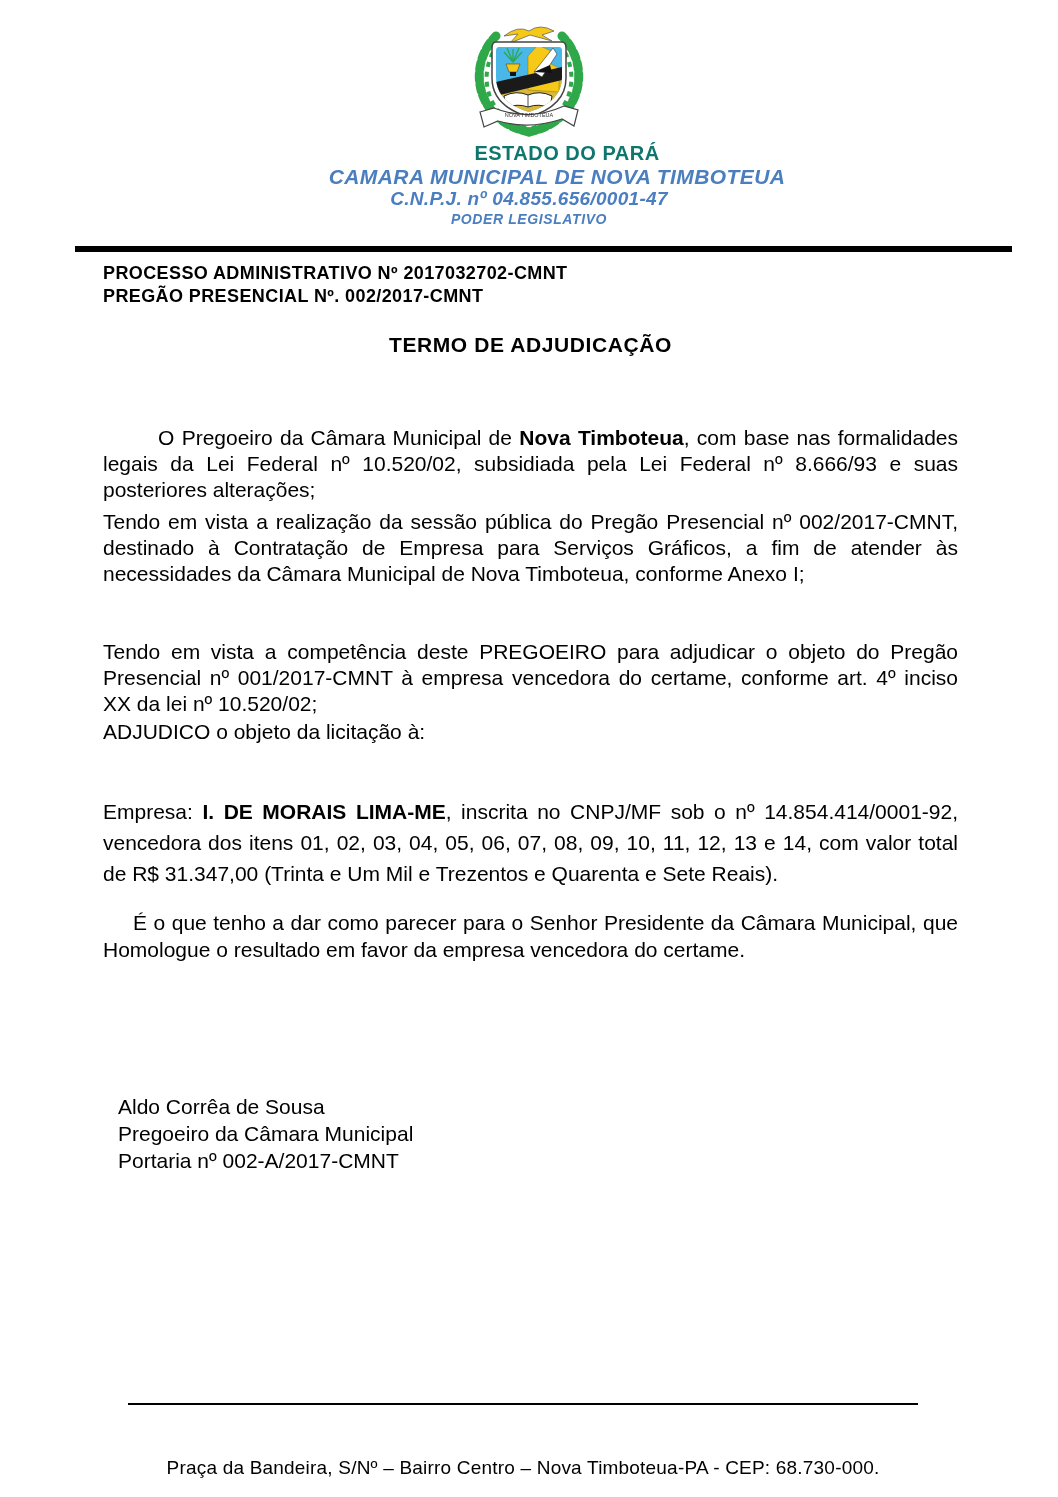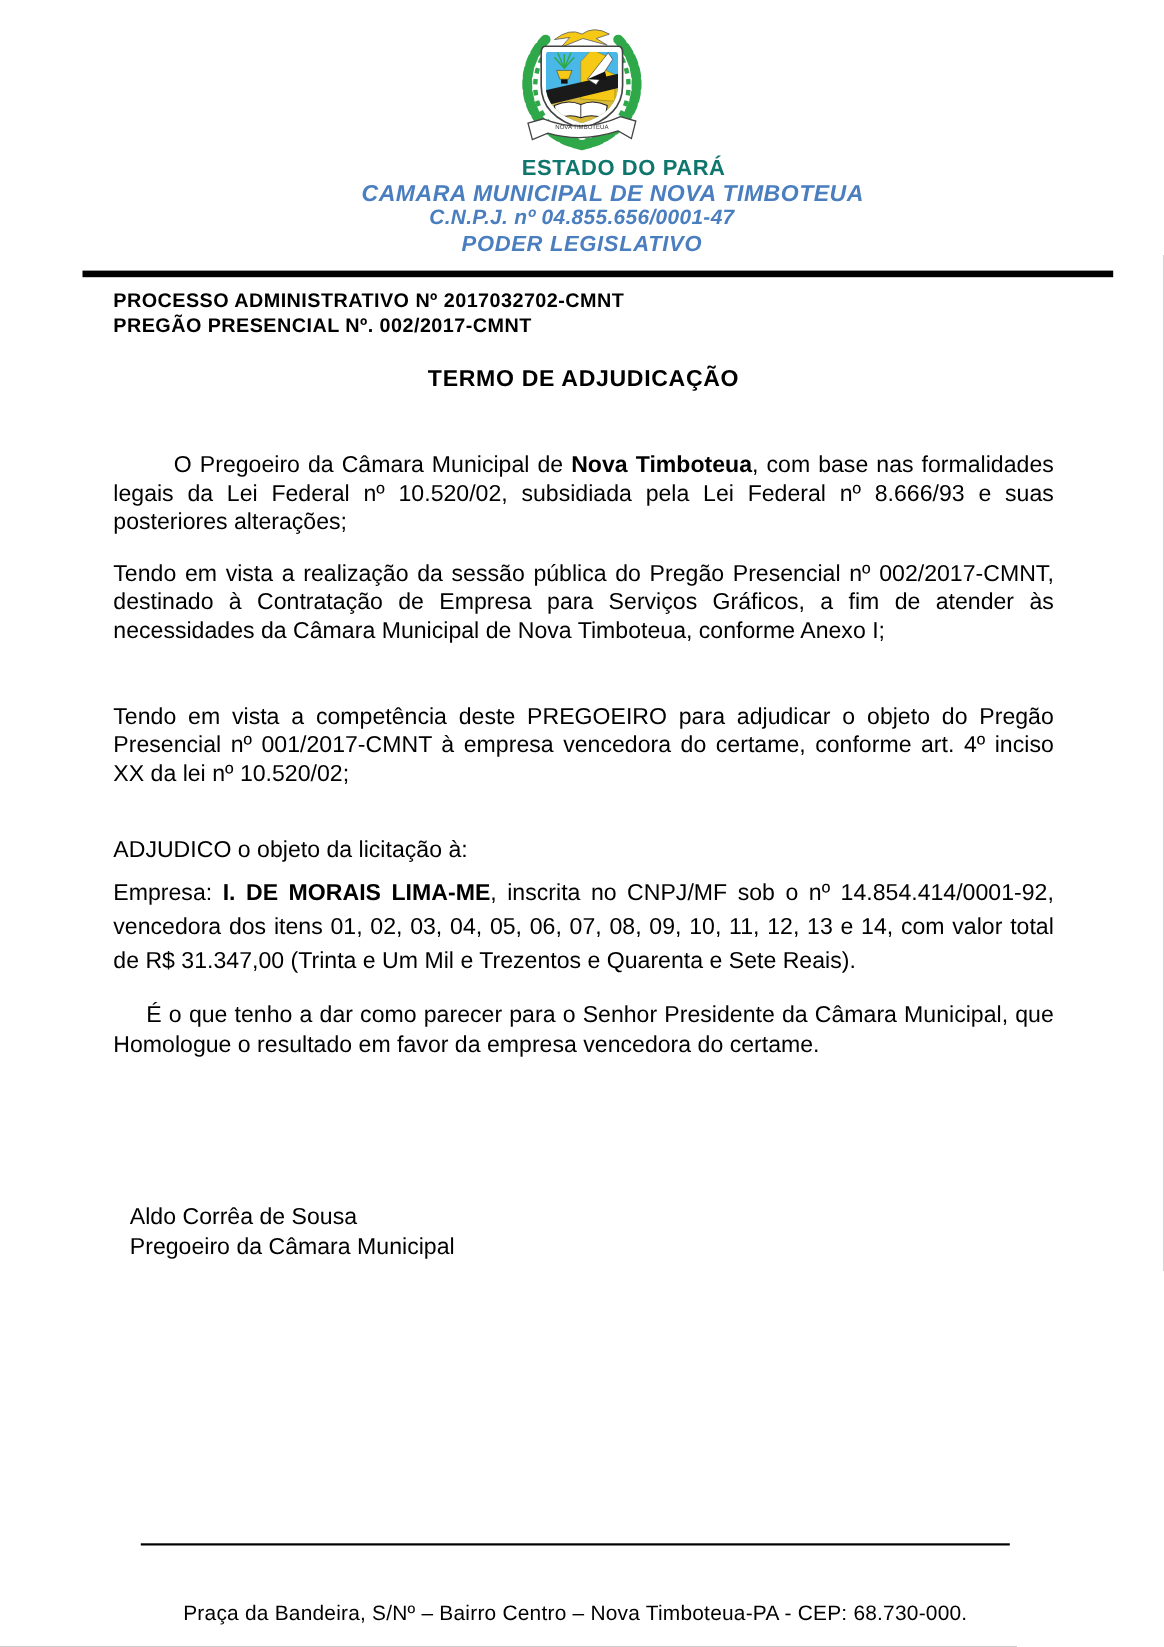--- a/index.html
+++ b/index.html
@@ -11,32 +11,32 @@
     font-family:"Liberation Sans", sans-serif;
     color:#000;
     overflow:hidden;
   }
   
   .crest{position:absolute;top:20px;left:50%;transform:translateX(-50%);}
   .hdr-line{position:absolute;left:0;width:100%;text-align:center;white-space:nowrap;}
   .hdr-state{top:142px;font-size:20px;font-weight:bold;letter-spacing:.5px;color:#0f766e;padding-left:38px;}
   .hdr-org  {top:165px;font-size:21px;font-weight:bold;font-style:italic;color:#4a7ebf;letter-spacing:.4px;padding-left:28px;}
   .hdr-cnpj {top:188px;font-size:19px;font-weight:bold;font-style:italic;color:#4a7ebf;letter-spacing:.3px;}
-  .hdr-branch{top:211px;font-size:20px;font-weight:bold;font-style:italic;color:#4a7ebf;letter-spacing:.6px;}
+  .hdr-branch{top:211px;font-size:14px;font-weight:bold;font-style:italic;color:#4a7ebf;letter-spacing:.6px;}
   .hdr-rule{position:absolute;top:246px;left:75px;width:937px;height:6px;background:#000;}
   
   .process{position:absolute;top:262px;left:103px;font-size:18px;font-weight:bold;line-height:23px;letter-spacing:.4px;}
   
   .doc-title{position:absolute;top:333px;left:103px;width:855px;text-align:center;font-size:21px;font-weight:bold;letter-spacing:.6px;}
   
   .para{position:absolute;left:103px;width:855px;font-size:21px;line-height:26px;text-align:justify;}
-  .p1{top:389px;text-indent:55px;}
+  .p1{top:404px;text-indent:55px;}
   .p2{top:488px;}
   .p3{top:618px;}
-  .p4{top:739px;text-align:left;}
+  .p4{top:698px;text-align:left;}
   .p5{top:775px;line-height:31px;}
   .p6{top:888px;line-height:27px;text-indent:30px;}
   .b{font-weight:bold;}
   
   .date-line{position:absolute;top:1006px;left:103px;width:855px;text-align:right;font-size:21px;}
   .signature{position:absolute;top:1093px;left:118px;width:855px;font-size:21px;line-height:27px;}
   
   .footer-rule{position:absolute;top:1403px;left:128px;width:790px;border-top:2px solid #000;}
   .footer-text{position:absolute;top:1409px;left:128px;width:790px;text-align:center;font-size:19px;letter-spacing:.2px;margin-top:48px;}
 </style>
@@ -116,18 +116,19 @@
   <p class="para p4">ADJUDICO o objeto da licitação à:</p>
 
   <p class="para p5"><span>Empresa: </span><span class="b">I. DE MORAIS LIMA-ME</span><span>, inscrita no CNPJ/MF sob o nº 14.854.414/0001-92, vencedora dos itens 01, 02, 03, 04, 05, 06, 07, 08, 09, 10, 11, 12, 13 e 14, com valor total de R$ 31.347,00 (Trinta e Um Mil e Trezentos e Quarenta e Sete Reais).</span></p>
 
   <p class="para p6">É o que tenho a dar como parecer para o Senhor Presidente da Câmara Municipal, que Homologue o resultado em favor da empresa vencedora do certame.</p>
 
 
   <div class="signature">
     <div>Aldo Corrêa de Sousa</div>
     <div>Pregoeiro da Câmara Municipal</div>
+    <div>Portaria nº 002-A/2017-CMNT</div>
   </div>
 
   <div class="footer-rule"></div>
   <div class="footer-text">Praça da Bandeira, S/Nº – Bairro Centro – Nova Timboteua-PA - CEP: 68.730-000.</div>
 
 </div>
 
 </body></html>

